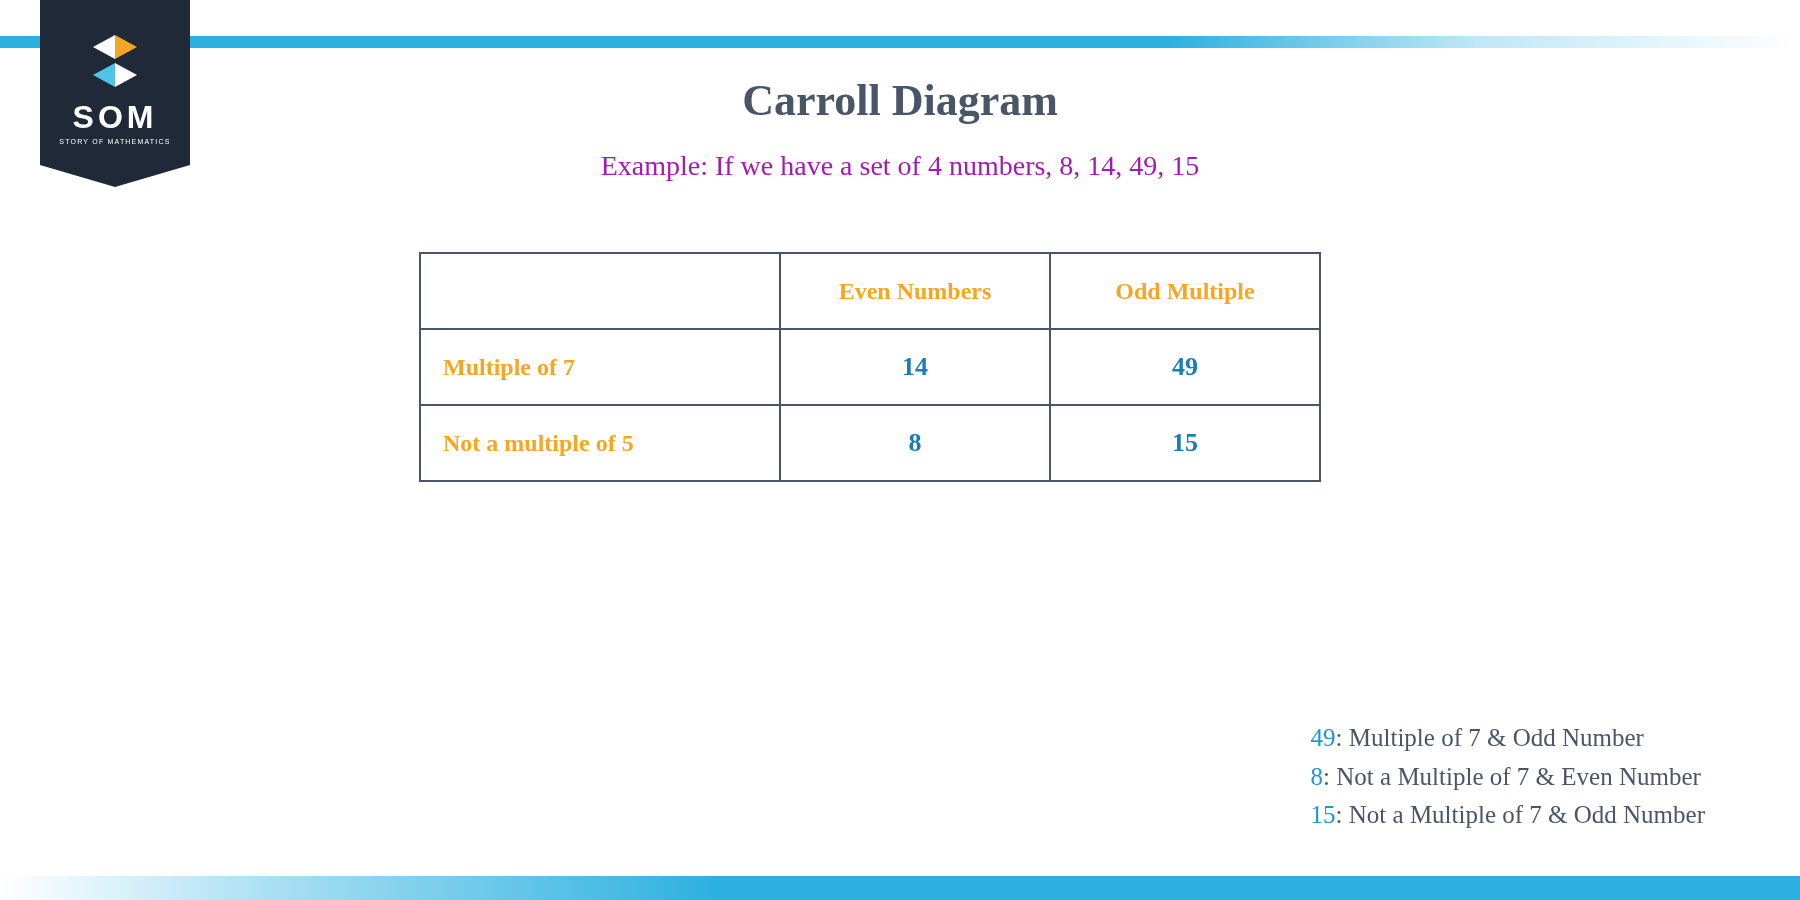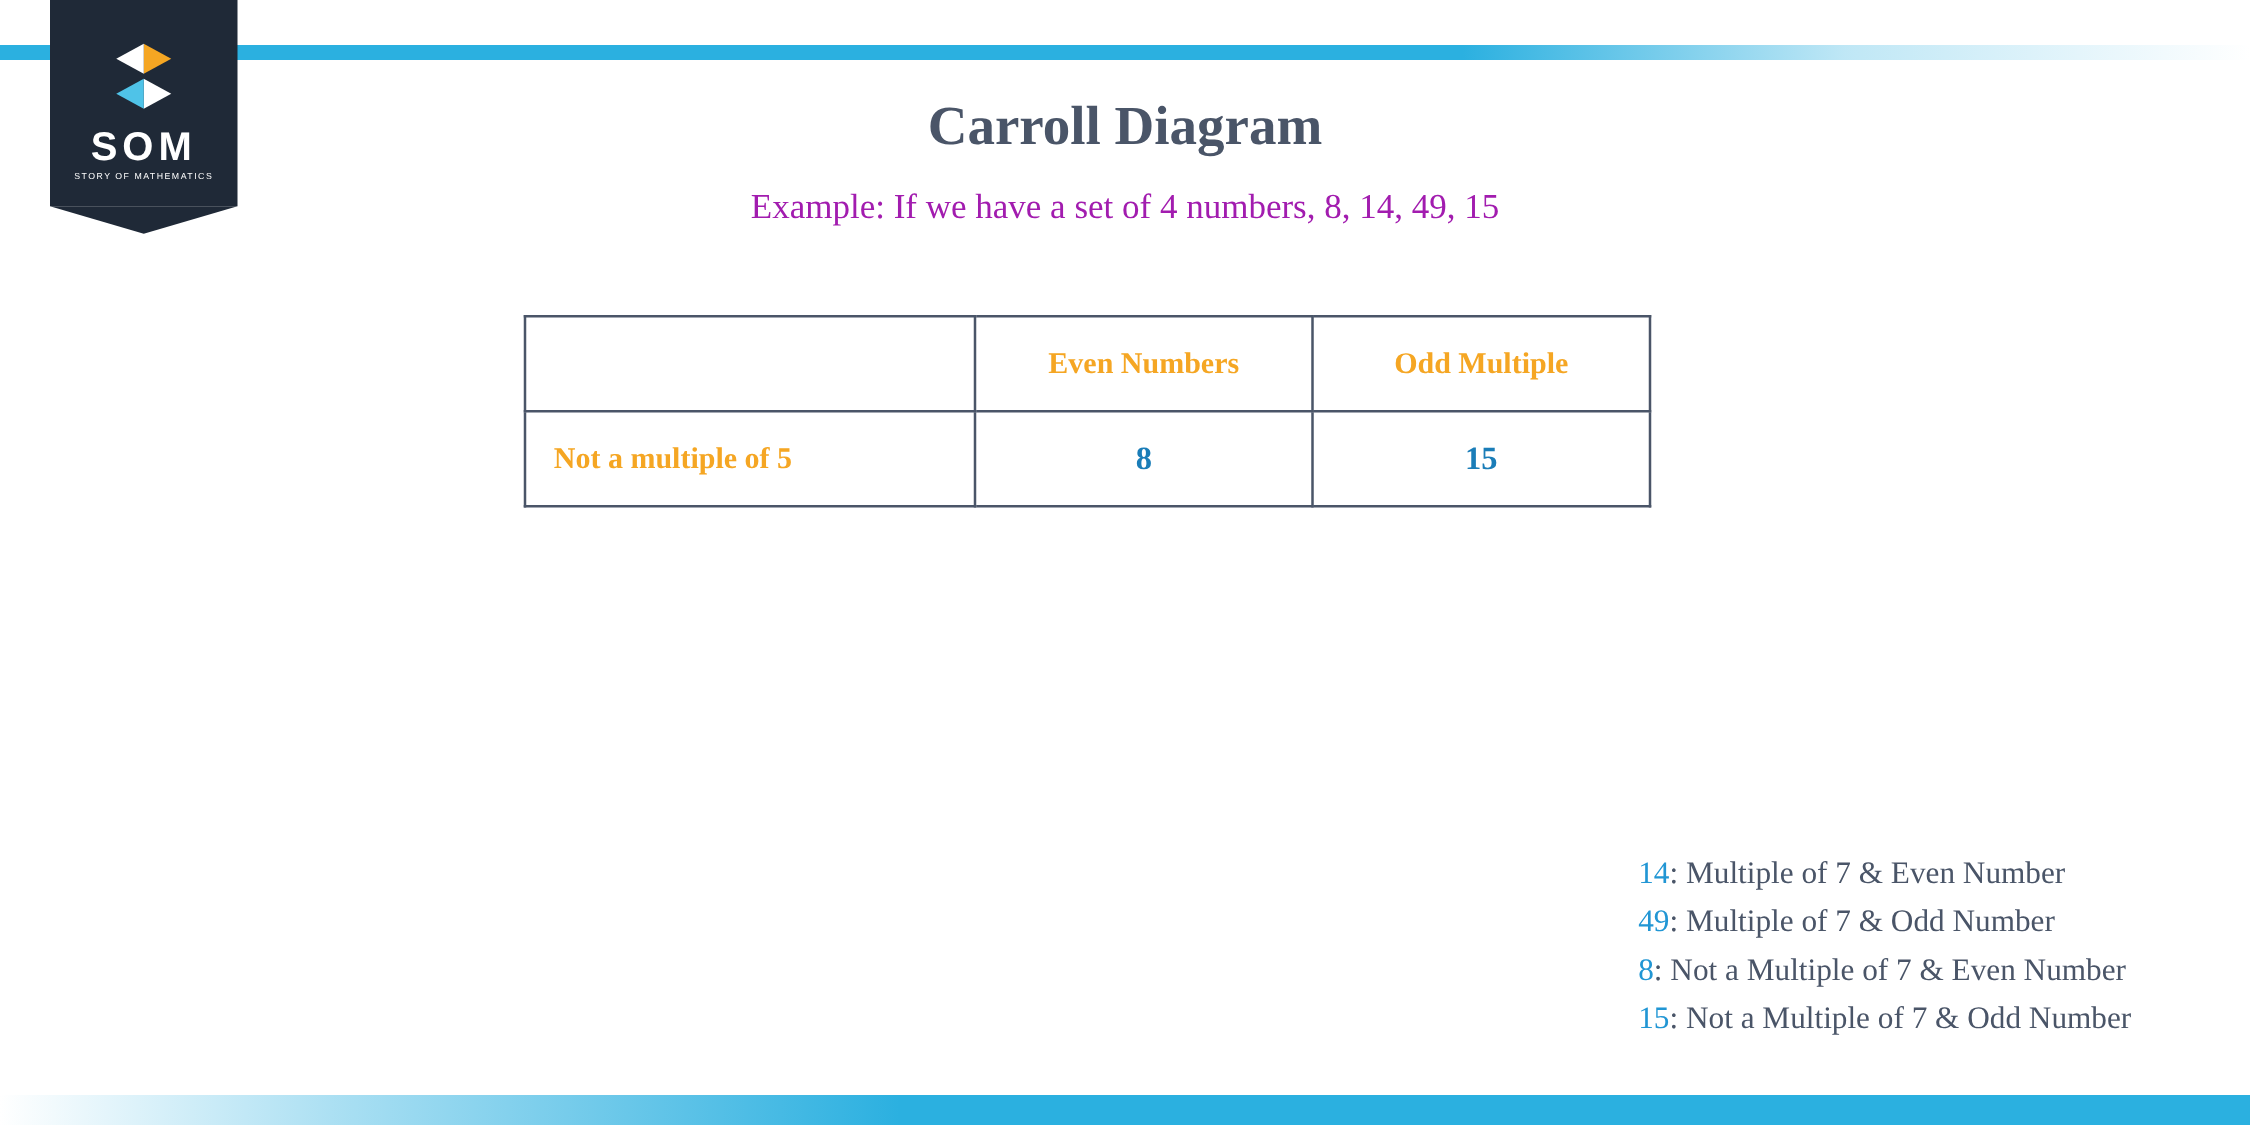--- a/index.html
+++ b/index.html
@@ -167,28 +167,32 @@
   <div class="subtitle">Example: If we have a set of 4 numbers, 8, 14, 49, 15</div>
 
   <table class="carroll-table">
     <tbody>
         <tr>
       <td class="corner"></td>
       <td class="col-header">Even Numbers</td>
       <td class="col-header">Odd Multiple</td>
     </tr>
     <tr>
+      <td class="row-header">Multiple of 7</td>
+      <td class="cell-value">14</td>
+      <td class="cell-value">49</td>
+    </tr>
+    <tr>
       <td class="row-header">Not a multiple of 5</td>
       <td class="cell-value">8</td>
       <td class="cell-value">15</td>
     </tr>
   </tbody>
     </table>
 </div>
 
 <div class="legend">
-  <div><span class="legend-num">14</span><span>: Multiple of 7 &amp; Even Number</span></div>
   <div><span class="legend-num">49</span><span>: Multiple of 7 &amp; Odd Number</span></div>
   <div><span class="legend-num">8</span><span>: Not a Multiple of 7 &amp; Even Number</span></div>
   <div><span class="legend-num">15</span><span>: Not a Multiple of 7 &amp; Odd Number</span></div>
 </div>
 
 <div class="bottom-bar"></div>
 
 </body></html>

